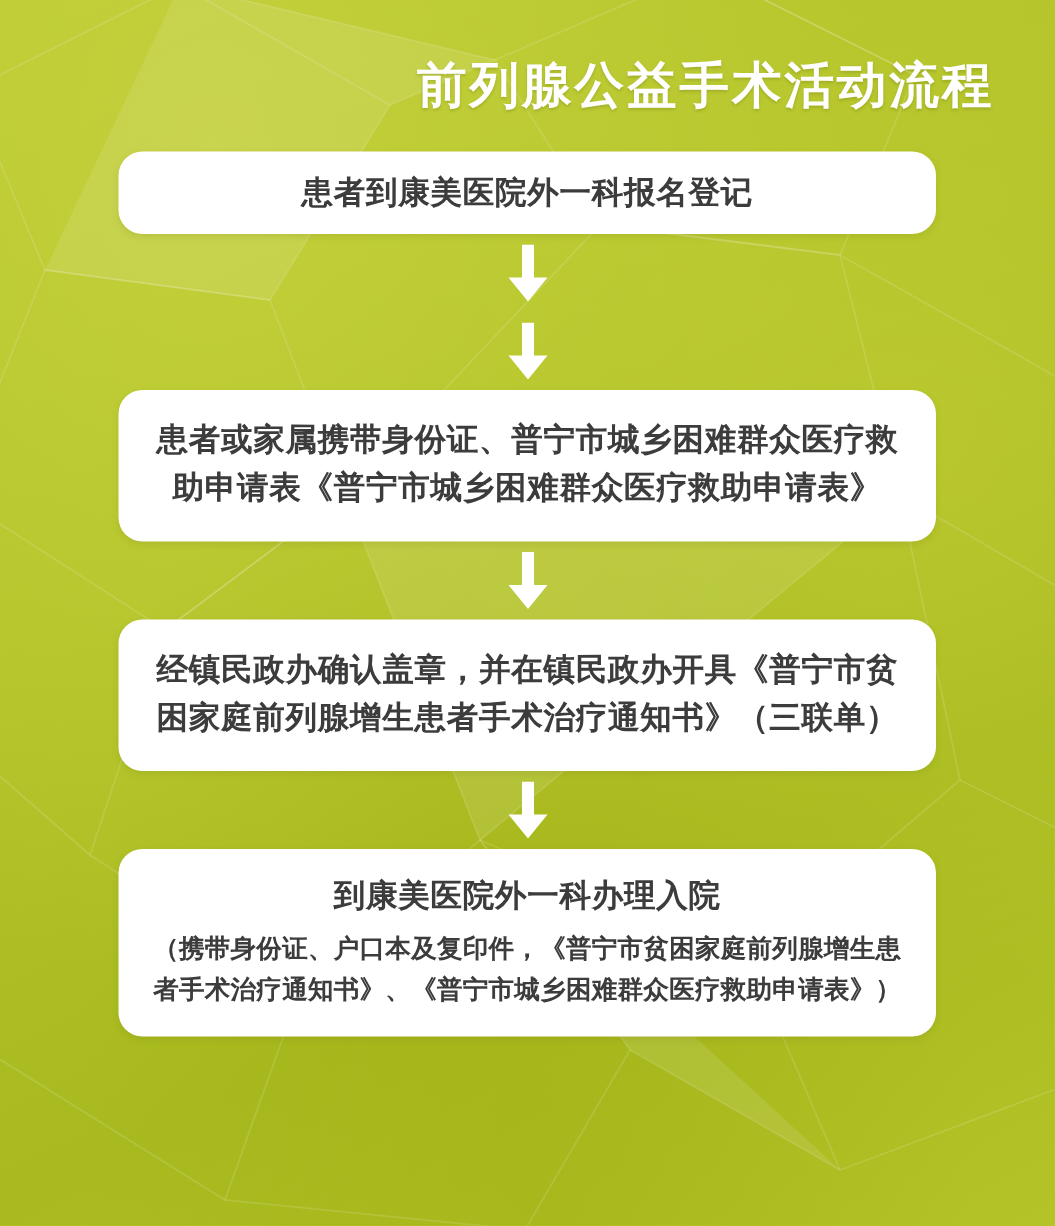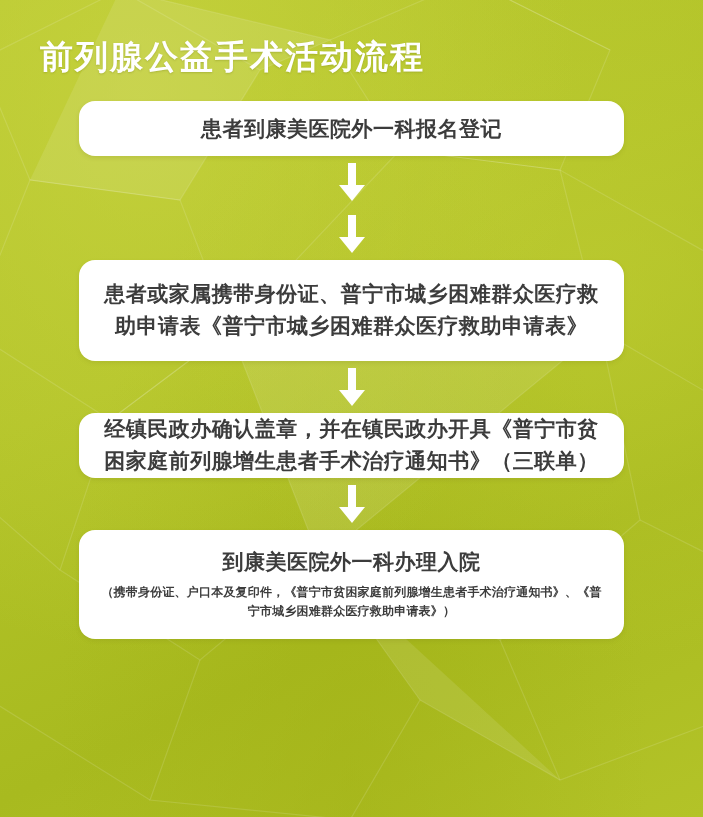--- a/index.html
+++ b/index.html
@@ -35,21 +35,21 @@
     display: block;
     width: 703px;
     height: 817px;
   }
   .content {
     position: relative;
     z-index: 2;
     padding: 0 40px;
   }
   .title {
-    text-align: left;
+    text-align: right;
     color: #ffffff;
     font-size: 33px;
     font-weight: bold;
     letter-spacing: 2px;
     padding-top: 37px;
     padding-bottom: 6px;
     line-height: 1.2;
     text-shadow: 0 1px 2px rgba(90, 100, 10, 0.25);
   }
   .flow {
@@ -71,21 +71,21 @@
   .box .main-line {
     font-size: 21px;
     font-weight: bold;
     line-height: 1.55;
     letter-spacing: 0.5px;
   }
   .box.single .main-line {
     line-height: 1.2;
   }
   .box .sub-line {
-    font-size: 12px;
+    font-size: 17px;
     font-weight: bold;
     line-height: 1.6;
     margin-top: 4px;
     letter-spacing: 0.2px;
   }
   .arrow {
     width: 34px;
     height: 40px;
     margin: 6px 0;
     display: flex;
@@ -95,21 +95,21 @@
   .arrow svg {
     display: block;
   }
   .box-step1, .box-step2 {
     padding: 15px 18px;
   }
   .box-step3 {
     padding: 18px 20px;
   }
   .box-step4 {
-    padding: 0 20px;
+    padding: 18px 20px;
   }
   .box-step5 {
     padding: 16px 22px 18px 22px;
   }
 </style>
 </head>
 <body>
 
 <div class="poster">
 

